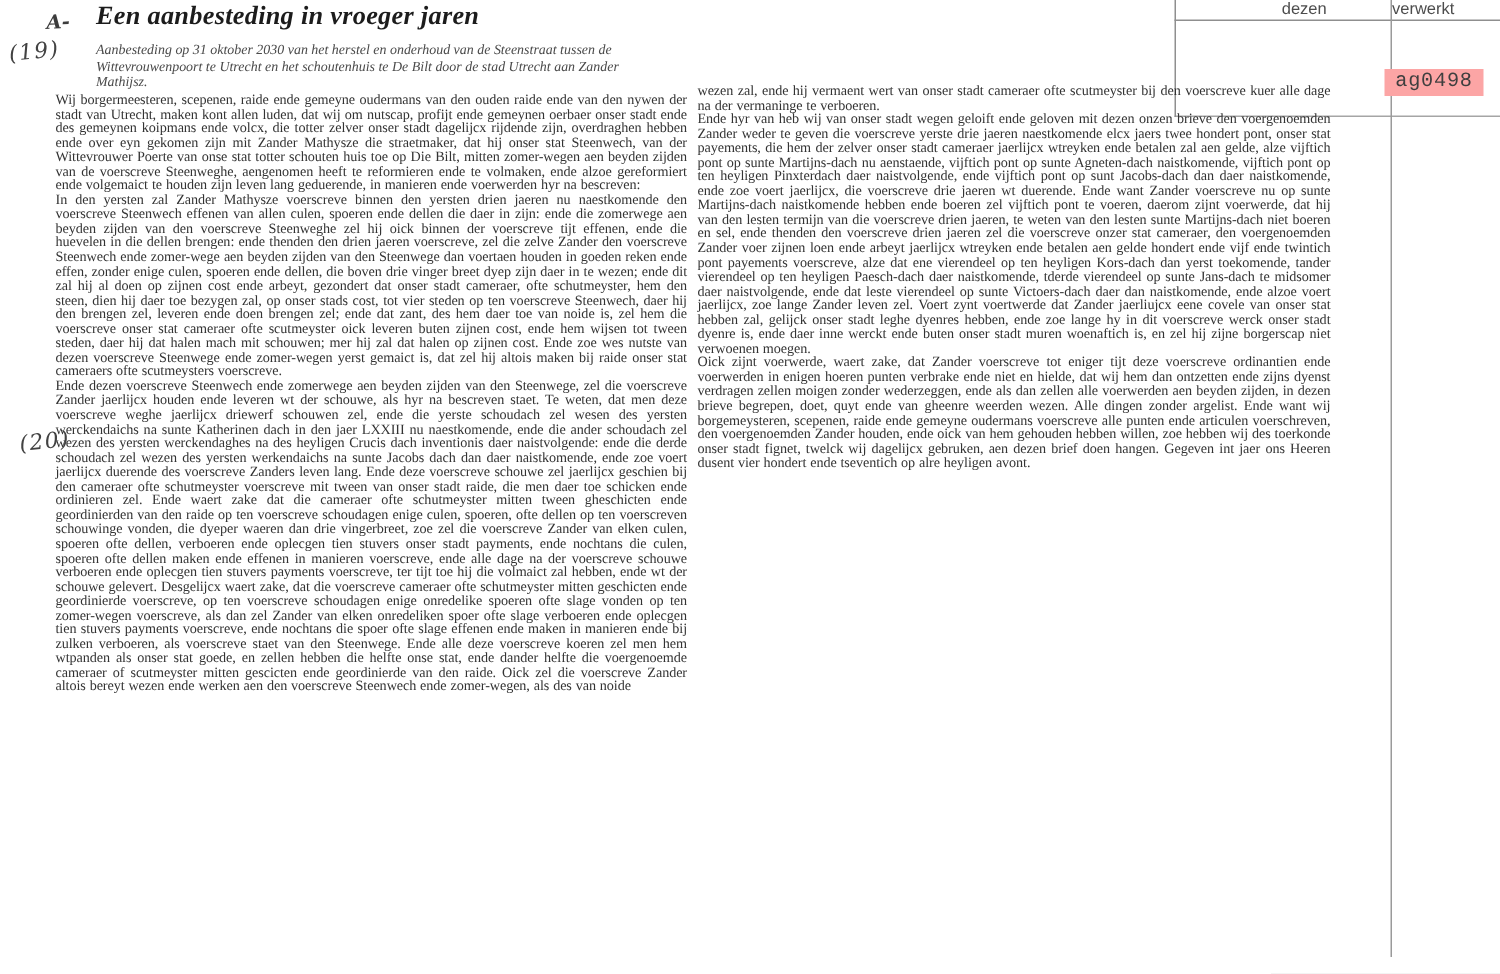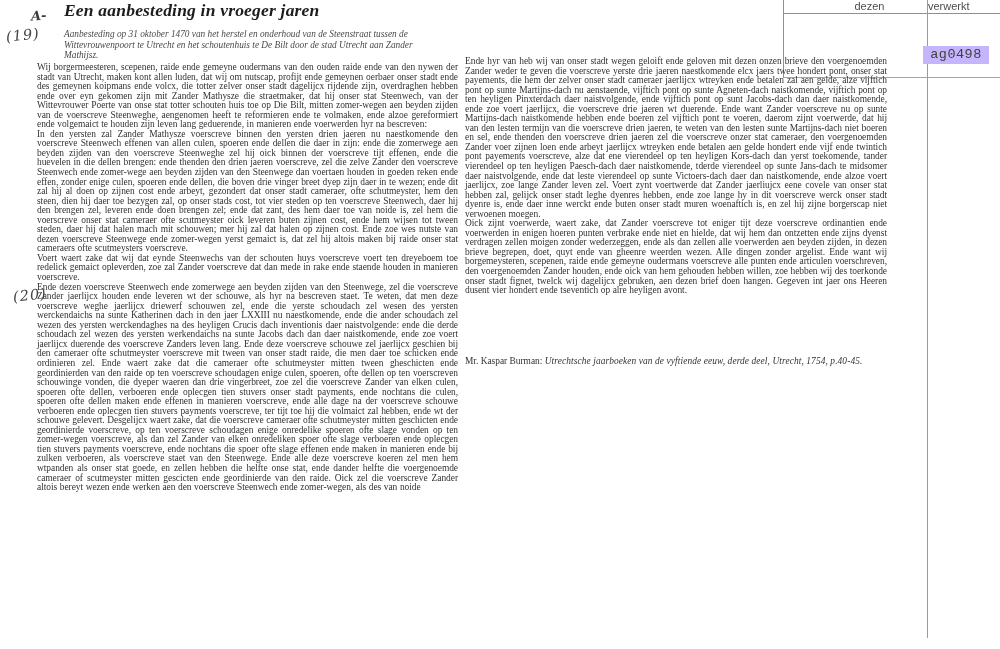--- a/index.html
+++ b/index.html
@@ -40,52 +40,51 @@
   .ln-v-divider{left:927px;top:0px;width:1px;height:638px;background:#9a9a9a;}
   .hdr-label{position:absolute;top:0px;font-family:"Liberation Sans",sans-serif;
              font-size:11px;color:#4d4d4d;}
   .hdr-label-bron{left:812px;width:115px;text-align:center;}
   .hdr-label-verwerkt{left:928px;width:70px;}
   .tw{font-family:"Liberation Mono","DejaVu Sans Mono",monospace;color:#5a5a5a;}
   .bron-value{position:absolute;left:788px;top:18px;font-size:11.5px;line-height:16px;
               letter-spacing:0.5px;white-space:pre;}
   .bron-value .l2{padding-left:6px;}
   .code-stamp{position:absolute;left:923px;top:46px;width:66px;height:18px;
-              background:#c4b5fd;color:#3f3f3f;font-size:13.5px;line-height:18px;
+              background:#fca5a5;color:#3f3f3f;font-size:13.5px;line-height:18px;
               text-align:center;letter-spacing:0.5px;}
 </style>
 </head>
 <body>
 
 <div class="page">
 
   <div class="mark-a">A-</div>
   <div class="hw-note note19">(19)</div>
   <div class="hw-note note20">(20)</div>
 
   <h1 class="title">Een aanbesteding in vroeger jaren</h1>
-  <div class="intro">Aanbesteding op 31 oktober 1470 van het herstel en onderhoud van de Steenstraat tussen de Wittevrouwenpoort te Utrecht en het schoutenhuis te De Bilt door de stad Utrecht aan Zander Mathijsz.</div>
+  <div class="intro">Aanbesteding op 31 oktober 2030 van het herstel en onderhoud van de Steenstraat tussen de Wittevrouwenpoort te Utrecht en het schoutenhuis te De Bilt door de stad Utrecht aan Zander Mathijsz.</div>
 
   <div class="ln ln-h-top"></div>
   <div class="ln ln-h-bottom"></div>
   <div class="ln ln-v-left"></div>
   <div class="ln ln-v-divider"></div>
   <div class="hdr-label hdr-label-bron">dezen</div>
   <div class="hdr-label hdr-label-verwerkt">verwerkt</div>
   <div class="tw code-stamp">ag0498</div>
 
   <div class="col col-left">
     <p>Wij borgermeesteren, scepenen, raide ende gemeyne oudermans van den ouden raide ende van den nywen der stadt van Utrecht, maken kont allen luden, dat wij om nutscap, profijt ende gemeynen oerbaer onser stadt ende des gemeynen koipmans ende volcx, die totter zelver onser stadt dagelijcx rijdende zijn, overdraghen hebben ende over eyn gekomen zijn mit Zander Mathysze die straetmaker, dat hij onser stat Steenwech, van der Wittevrouwer Poerte van onse stat totter schouten huis toe op Die Bilt, mitten zomer-wegen aen beyden zijden van de voerscreve Steenweghe, aengenomen heeft te reformieren ende te volmaken, ende alzoe gereformiert ende volgemaict te houden zijn leven lang geduerende, in manieren ende voerwerden hyr na bescreven:</p>
     <p>In den yersten zal Zander Mathysze voerscreve binnen den yersten drien jaeren nu naestkomende den voerscreve Steenwech effenen van allen culen, spoeren ende dellen die daer in zijn:  ende die zomerwege aen beyden zijden van den voerscreve Steenweghe zel hij oick binnen der voerscreve tijt effenen, ende die huevelen in die dellen brengen:  ende thenden den drien jaeren voerscreve, zel die zelve Zander den voerscreve Steenwech ende zomer-wege aen beyden zijden van den Steenwege dan voertaen houden in goeden reken ende effen, zonder enige culen, spoeren ende dellen, die boven drie vinger breet dyep zijn daer in te wezen;  ende dit zal hij al doen op zijnen cost ende arbeyt, gezondert dat onser stadt cameraer, ofte schutmeyster, hem den steen, dien hij daer toe bezygen zal, op onser stads cost, tot vier steden op ten voerscreve Steenwech, daer hij den brengen zel, leveren ende doen brengen zel;  ende dat zant, des hem daer toe van noide is, zel hem die voerscreve onser stat cameraer ofte scutmeyster oick leveren buten zijnen cost, ende hem wijsen tot tween steden, daer hij dat halen mach mit schouwen;  mer hij zal dat halen op zijnen cost.  Ende zoe wes nutste van dezen voerscreve Steenwege ende zomer-wegen yerst gemaict is, dat zel hij altois maken bij raide onser stat cameraers ofte scutmeysters voerscreve.</p>
-    <p>Voert waert zake dat wij dat eynde Steenwechs van der schouten huys voerscreve voert ten dreyeboem toe redelick gemaict opleverden, zoe zal Zander voerscreve dat dan mede in rake ende staende houden in manieren voerscreve.</p>
     <p>Ende dezen voerscreve Steenwech ende zomerwege aen beyden zijden van den Steenwege, zel die voerscreve Zander jaerlijcx houden ende leveren wt der schouwe, als hyr na bescreven staet.  Te weten, dat men deze voerscreve weghe jaerlijcx driewerf schouwen zel, ende die yerste schoudach zel wesen des yersten werckendaichs na sunte Katherinen dach in den jaer LXXIII nu naestkomende, ende die ander schoudach zel wezen des yersten werckendaghes na des heyligen Crucis dach inventionis daer naistvolgende:  ende die derde schoudach zel wezen des yersten werkendaichs na sunte Jacobs dach dan daer naistkomende, ende zoe voert jaerlijcx duerende des voerscreve Zanders leven lang.  Ende deze voerscreve schouwe zel jaerlijcx geschien bij den cameraer ofte schutmeyster voerscreve mit tween van onser stadt raide, die men daer toe schicken ende ordinieren zel.  Ende waert zake dat die cameraer ofte schutmeyster mitten tween gheschicten ende geordinierden van den raide op ten voerscreve schoudagen enige culen, spoeren, ofte dellen op ten voerscreven schouwinge vonden, die dyeper waeren dan drie vingerbreet, zoe zel die voerscreve Zander van elken culen, spoeren ofte dellen, verboeren ende oplecgen tien stuvers onser stadt payments, ende nochtans die culen, spoeren ofte dellen maken ende effenen in manieren voerscreve, ende alle dage na der voerscreve schouwe verboeren ende oplecgen tien stuvers payments voerscreve, ter tijt toe hij die volmaict zal hebben, ende wt der schouwe gelevert.  Desgelijcx waert zake, dat die voerscreve cameraer ofte schutmeyster mitten geschicten ende geordinierde voerscreve, op ten voerscreve schoudagen enige onredelike spoeren ofte slage vonden op ten zomer-wegen voerscreve, als dan zel Zander van elken onredeliken spoer ofte slage verboeren ende oplecgen tien stuvers payments voerscreve, ende nochtans die spoer ofte slage effenen ende maken in manieren ende bij zulken verboeren, als voerscreve staet van den Steenwege.  Ende alle deze voerscreve koeren zel men hem wtpanden als onser stat goede, en zellen hebben die helfte onse stat, ende dander helfte die voergenoemde cameraer of scutmeyster mitten gescicten ende geordinierde van den raide.  Oick zel die voerscreve Zander altois bereyt wezen ende werken aen den voerscreve Steenwech ende zomer-wegen, als des van noide</p>
   </div>
 
   <div class="col col-right">
+    <p>wezen zal, ende hij vermaent wert van onser stadt cameraer ofte scutmeyster bij den voerscreve kuer alle dage na der vermaninge te verboeren.</p>
     <p>Ende hyr van heb wij van onser stadt wegen geloift ende geloven mit dezen onzen brieve den voergenoemden Zander weder te geven die voerscreve yerste drie jaeren naestkomende elcx jaers twee hondert pont, onser stat payements, die hem der zelver onser stadt cameraer jaerlijcx wtreyken ende betalen zal aen gelde, alze vijftich pont op sunte Martijns-dach nu aenstaende, vijftich pont op sunte Agneten-dach naistkomende, vijftich pont op ten heyligen Pinxterdach daer naistvolgende, ende vijftich pont op sunt Jacobs-dach dan daer naistkomende, ende zoe voert jaerlijcx, die voerscreve drie jaeren wt duerende.  Ende want Zander voerscreve nu op sunte Martijns-dach naistkomende hebben ende boeren zel vijftich pont te voeren, daerom zijnt voerwerde, dat hij van den lesten termijn van die voerscreve drien jaeren, te weten van den lesten sunte Martijns-dach niet boeren en sel, ende thenden den voerscreve drien jaeren zel die voerscreve onzer stat cameraer, den voergenoemden Zander voer zijnen loen ende arbeyt jaerlijcx wtreyken ende betalen aen gelde hondert ende vijf ende twintich pont payements voerscreve, alze dat ene vierendeel op ten heyligen Kors-dach dan yerst toekomende, tander vierendeel op ten heyligen Paesch-dach daer naistkomende, tderde vierendeel op sunte Jans-dach te midsomer daer naistvolgende, ende dat leste vierendeel op sunte Victoers-dach daer dan naistkomende, ende alzoe voert jaerlijcx, zoe lange Zander leven zel. Voert zynt voertwerde dat Zander jaerliujcx eene covele van onser stat hebben zal, gelijck onser stadt leghe dyenres hebben, ende zoe lange hy in dit voerscreve werck onser stadt dyenre is, ende daer inne werckt ende buten onser stadt muren woenaftich is, en zel hij zijne borgerscap niet verwoenen moegen.</p>
     <p>Oick zijnt voerwerde, waert zake, dat Zander voerscreve tot eniger tijt deze voerscreve ordinantien ende voerwerden in enigen hoeren punten verbrake ende niet en hielde, dat wij hem dan ontzetten ende zijns dyenst verdragen zellen moigen zonder wederzeggen, ende als dan zellen alle voerwerden aen beyden zijden, in dezen brieve begrepen, doet, quyt ende van gheenre weerden wezen.  Alle dingen zonder argelist.  Ende want wij borgemeysteren, scepenen, raide ende gemeyne oudermans voerscreve alle punten ende articulen voerschreven, den voergenoemden Zander houden, ende oick van hem gehouden hebben willen, zoe hebben wij des toerkonde onser stadt fignet, twelck wij dagelijcx gebruken, aen dezen brief doen hangen. Gegeven int jaer ons Heeren dusent vier hondert ende tseventich op alre heyligen avont.</p>
   </div>
 
   <div class="source">
-    <div class="source-citation"><span>Mr. Kaspar Burman: </span><i>Utrechtsche jaarboeken van de vyftiende eeuw, derde deel, Utrecht, 1754, p.40-45.</i></div>
   </div>
 
 </div>
 
 </body></html>

